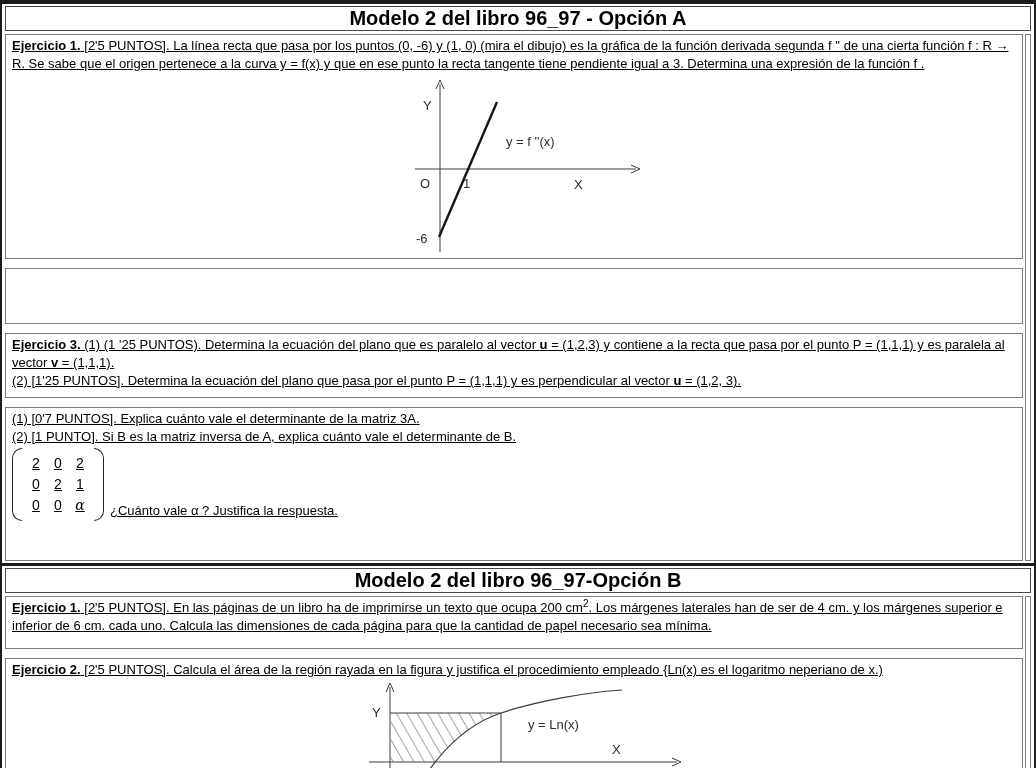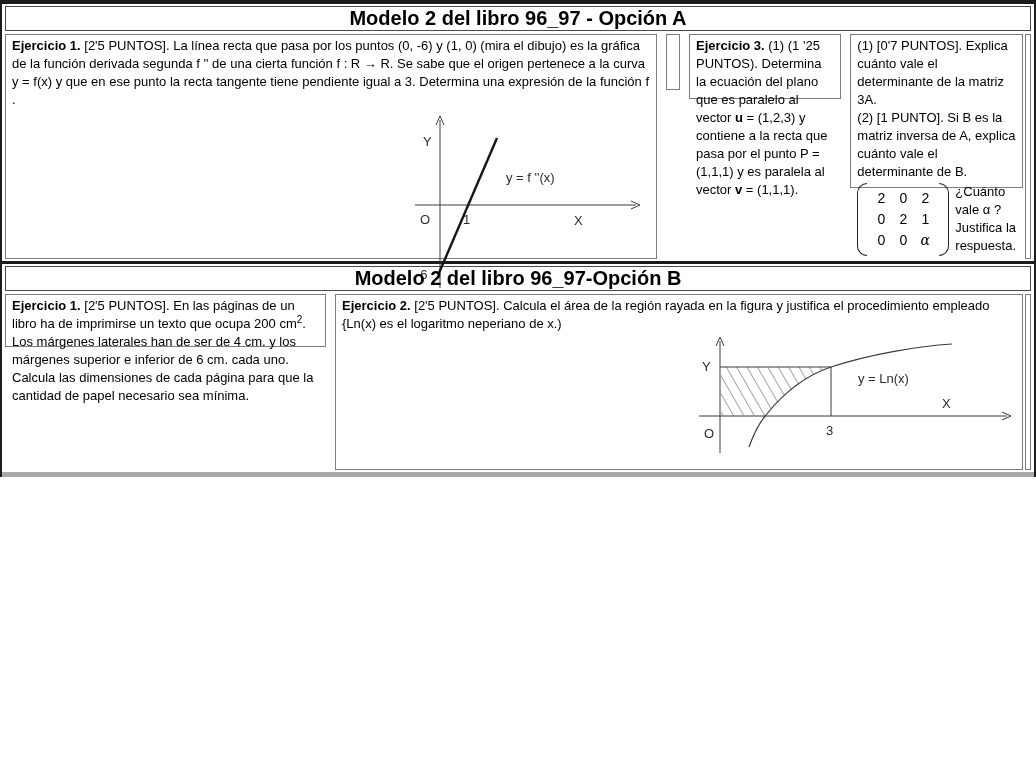--- a/index.html
+++ b/index.html
@@ -9,21 +9,21 @@
   }
   .page { width:1036px; box-sizing:border-box;
     border-left:2px solid #1c1c1c; border-right:2px solid #1c1c1c; }
   .panel { box-sizing:border-box; padding:2px 3px; }
   .panel-a { border-top:4px solid #1c1c1c; border-bottom:3px solid #1c1c1c; }
   .panel-b { border-bottom:5px solid #a8a8a8; }
   .panel-header { border:1px solid #4a4a4a; text-align:center; padding:1px 0; margin-bottom:3px; }
   .title { font-size:20px; font-weight:bold; margin:0; line-height:21px;
     font-family:"Liberation Sans","DejaVu Sans",sans-serif; }
   .panel-body { display:flex; align-items:stretch; }
-  .exercises { flex:1; min-width:0; display:flex; gap:9px; }
+  .exercises { flex:1; min-width:0; display:flex; flex-direction:column; gap:9px;text-decoration:underline; }
   .gutter { width:4px; border:1px solid #7e7e7e; margin-left:2px; }
   .exercise { border:1px solid #7e7e7e; padding:2px 6px 4px 6px; line-height:18px; box-sizing:content-box; }
   .exercise p { margin:0; }
   .b { font-weight:bold; }
   sup { font-size:10px; line-height:0; }
   .fig1 { margin:3px 0 0 398px; }
   .fig2 { margin:2px 0 0 334px; }
   .h217{height:217px} .h48{height:48px} .h57{height:57px} .h146{height:146px} .h45{height:45px}
   .matrix-wrap { display:flex; align-items:flex-end; margin-top:2px; }
   .matrix { display:flex; align-items:stretch; }
@@ -68,20 +68,21 @@
               <text x="96" y="70">y = f ''(x)</text>
             </svg>
           </div>
         </div>
 
         <div class="exercise h48">
         </div>
 
         <div class="exercise h57">
           <p><span class="b">Ejercicio 3.</span><span> (1) (1 '25 PUNTOS). Determina la ecuación del plano que es paralelo al vector </span><span class="b">u</span><span> = (1,2,3) y contiene a la recta que pasa por el punto P = (1,1,1) y es paralela al vector </span><span class="b">v</span><span> = (1,1,1).</span></p>
+          <p><span>(2) [1'25 PUNTOS]. Determina la ecuación del plano que pasa por el punto P = (1,1,1) y es perpendicular al vector </span><span class="b">u</span><span> = (1,2, 3).</span></p>
         </div>
 
         <div class="exercise h146">
           <p>(1) [0'7 PUNTOS]. Explica cuánto vale el determinante de la matriz 3A.</p>
           <p>(2) [1 PUNTO]. Si B es la matriz inversa de A, explica cuánto vale el determinante de B.</p>
           <div class="matrix-wrap">
             <div class="matrix">
               <span class="paren paren-left"></span>
               <div class="cells">
                 <span>2</span>

